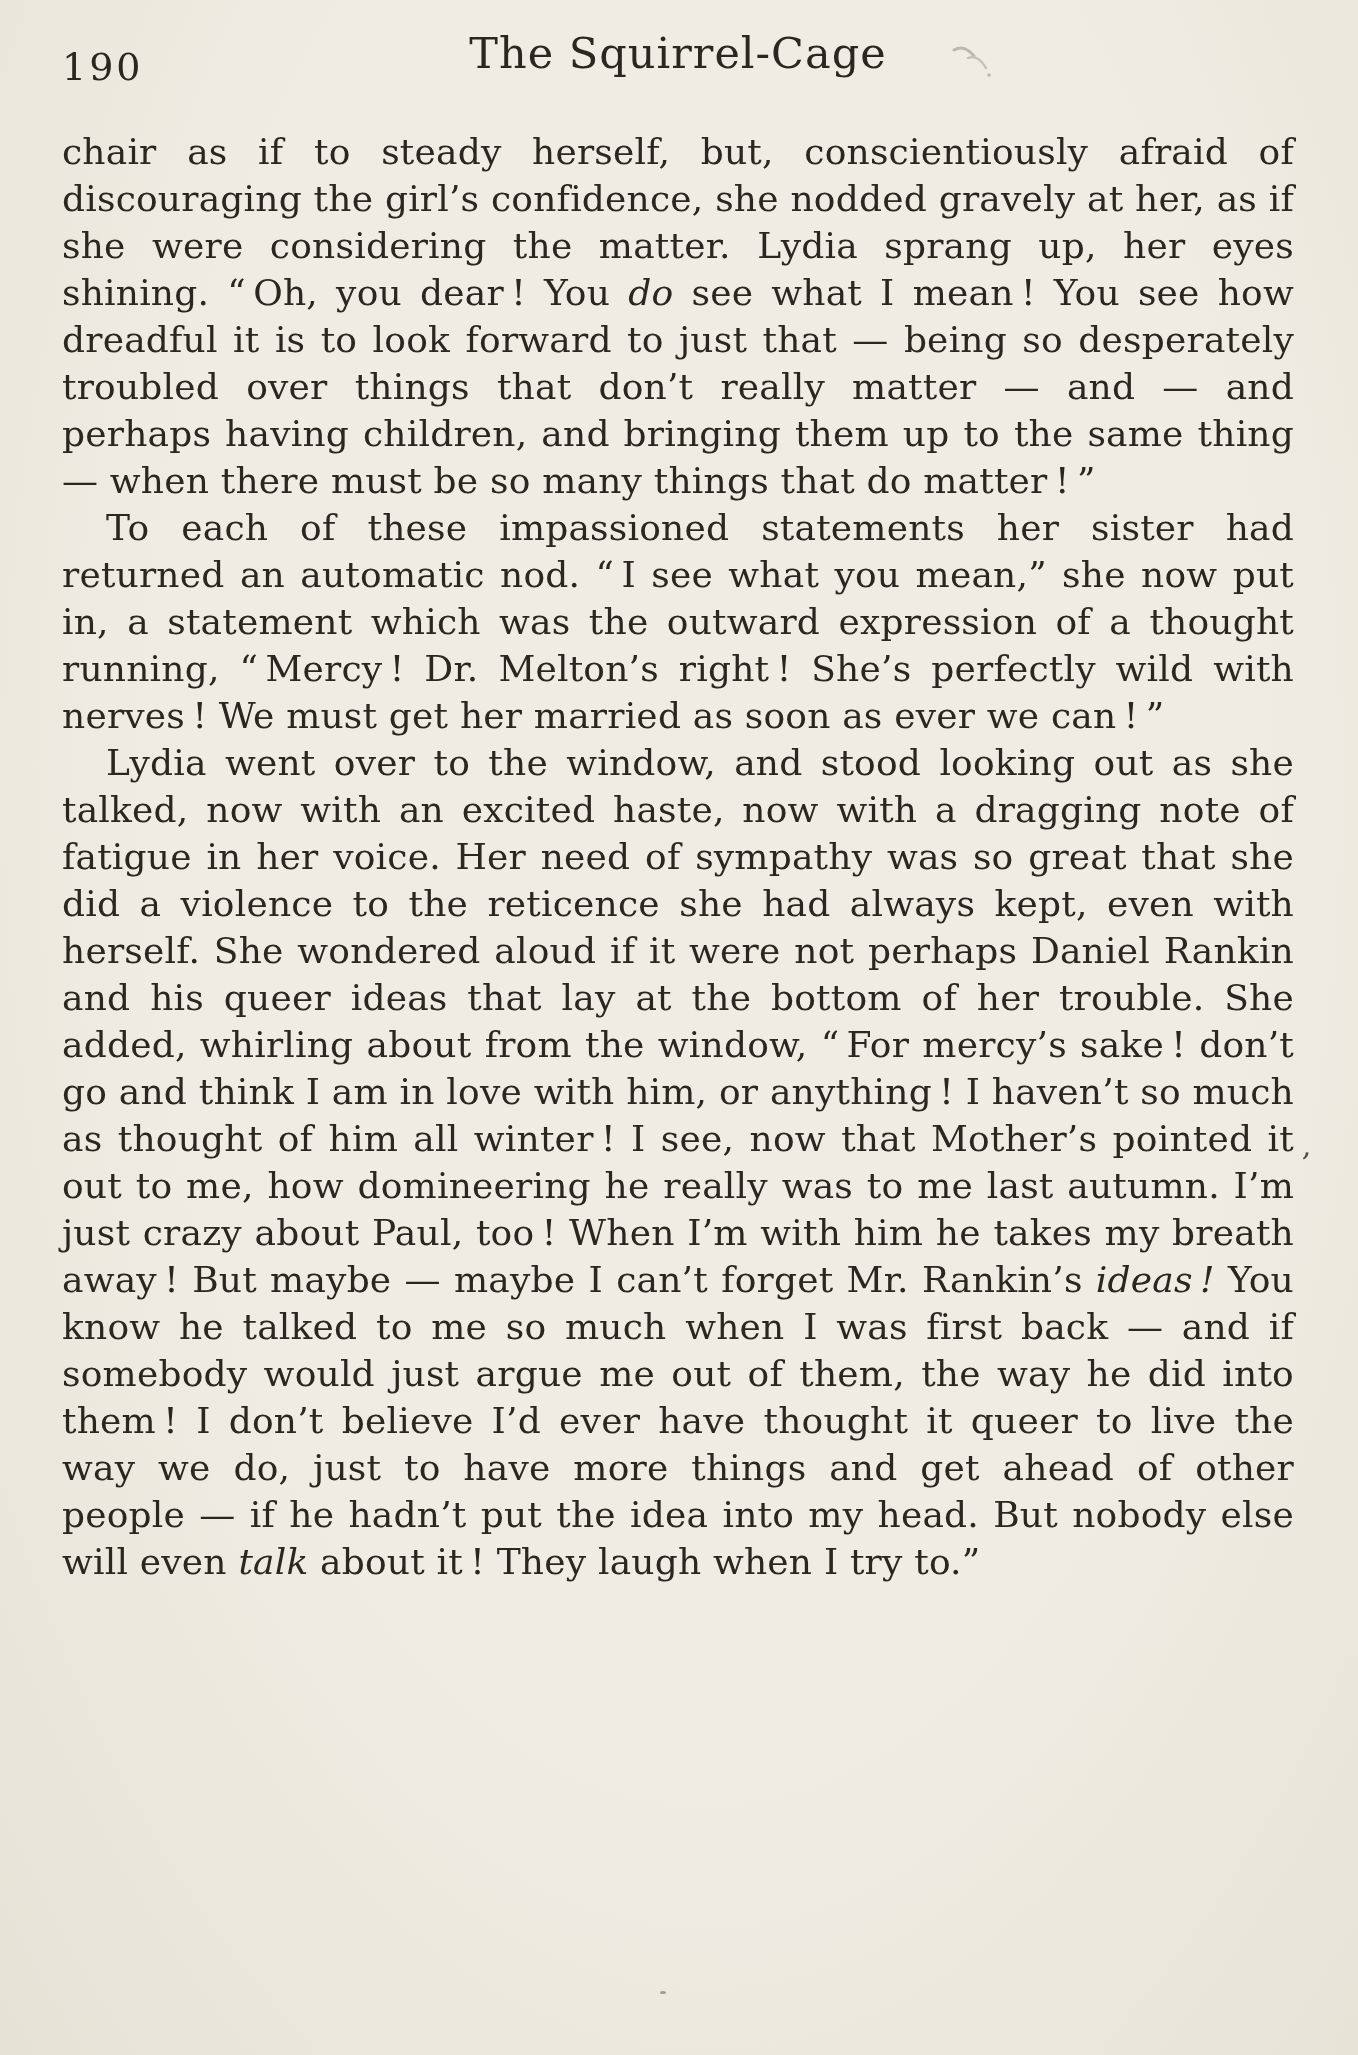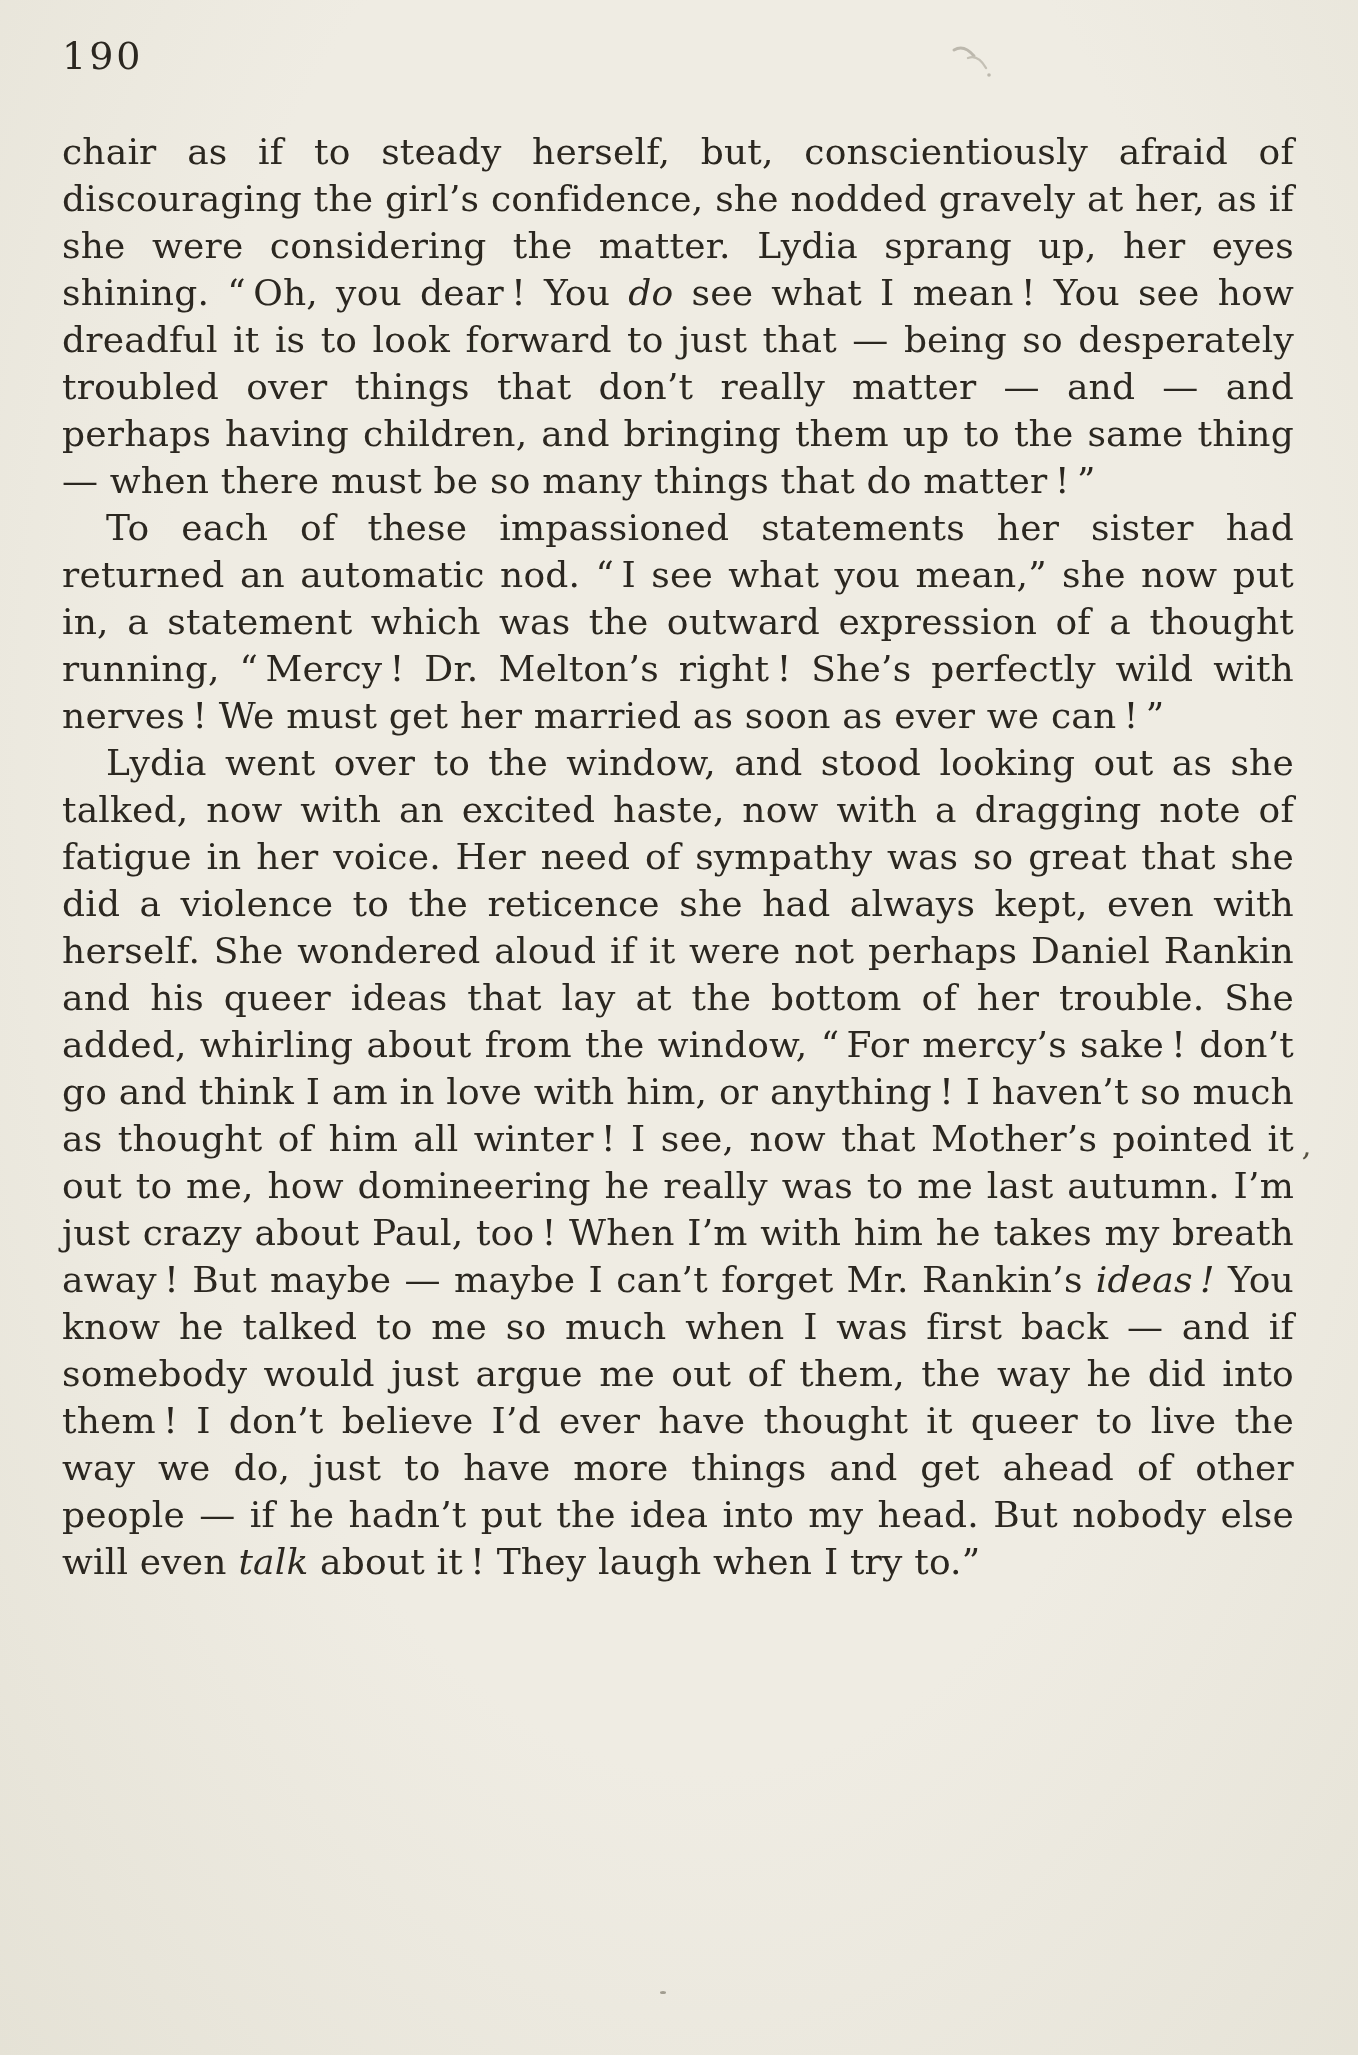--- a/index.html
+++ b/index.html
@@ -20,21 +20,21 @@
     color: #2b2720;
   }
   .header {
     position: relative;
     height: 66px;
     margin-bottom: 36px;
   }
   .page-number {
     position: absolute;
     left: 0;
-    top: 8px;
+    top: 19px;
     font-size: 38px;
     letter-spacing: 3px;
   }
   .page-title {
     text-align: center;
     font-size: 43px;
     letter-spacing: 1px;
     padding-top: 2px;
   }
   .body-text {
@@ -75,20 +75,21 @@
     opacity: 0.8;
   }
 </style>
 </head>
 <body>
 
 <div class="page">
 
   <div class="header">
     <span class="page-number">190</span>
+    <div class="page-title">The Squirrel-Cage</div>
     <span class="ink-smudge">
       <svg width="48" height="40" viewBox="0 0 48 40">
         <path d="M6 8 Q 16 2 26 14" stroke="#9b968a" stroke-width="3" fill="none" stroke-linecap="round"></path>
         <path d="M20 16 Q 30 12 38 26" stroke="#a9a497" stroke-width="2.4" fill="none" stroke-linecap="round"></path>
         <circle cx="41" cy="33" r="1.8" fill="#9b968a"></circle>
       </svg>
     </span>
   </div>
 
   <div class="body-text">

